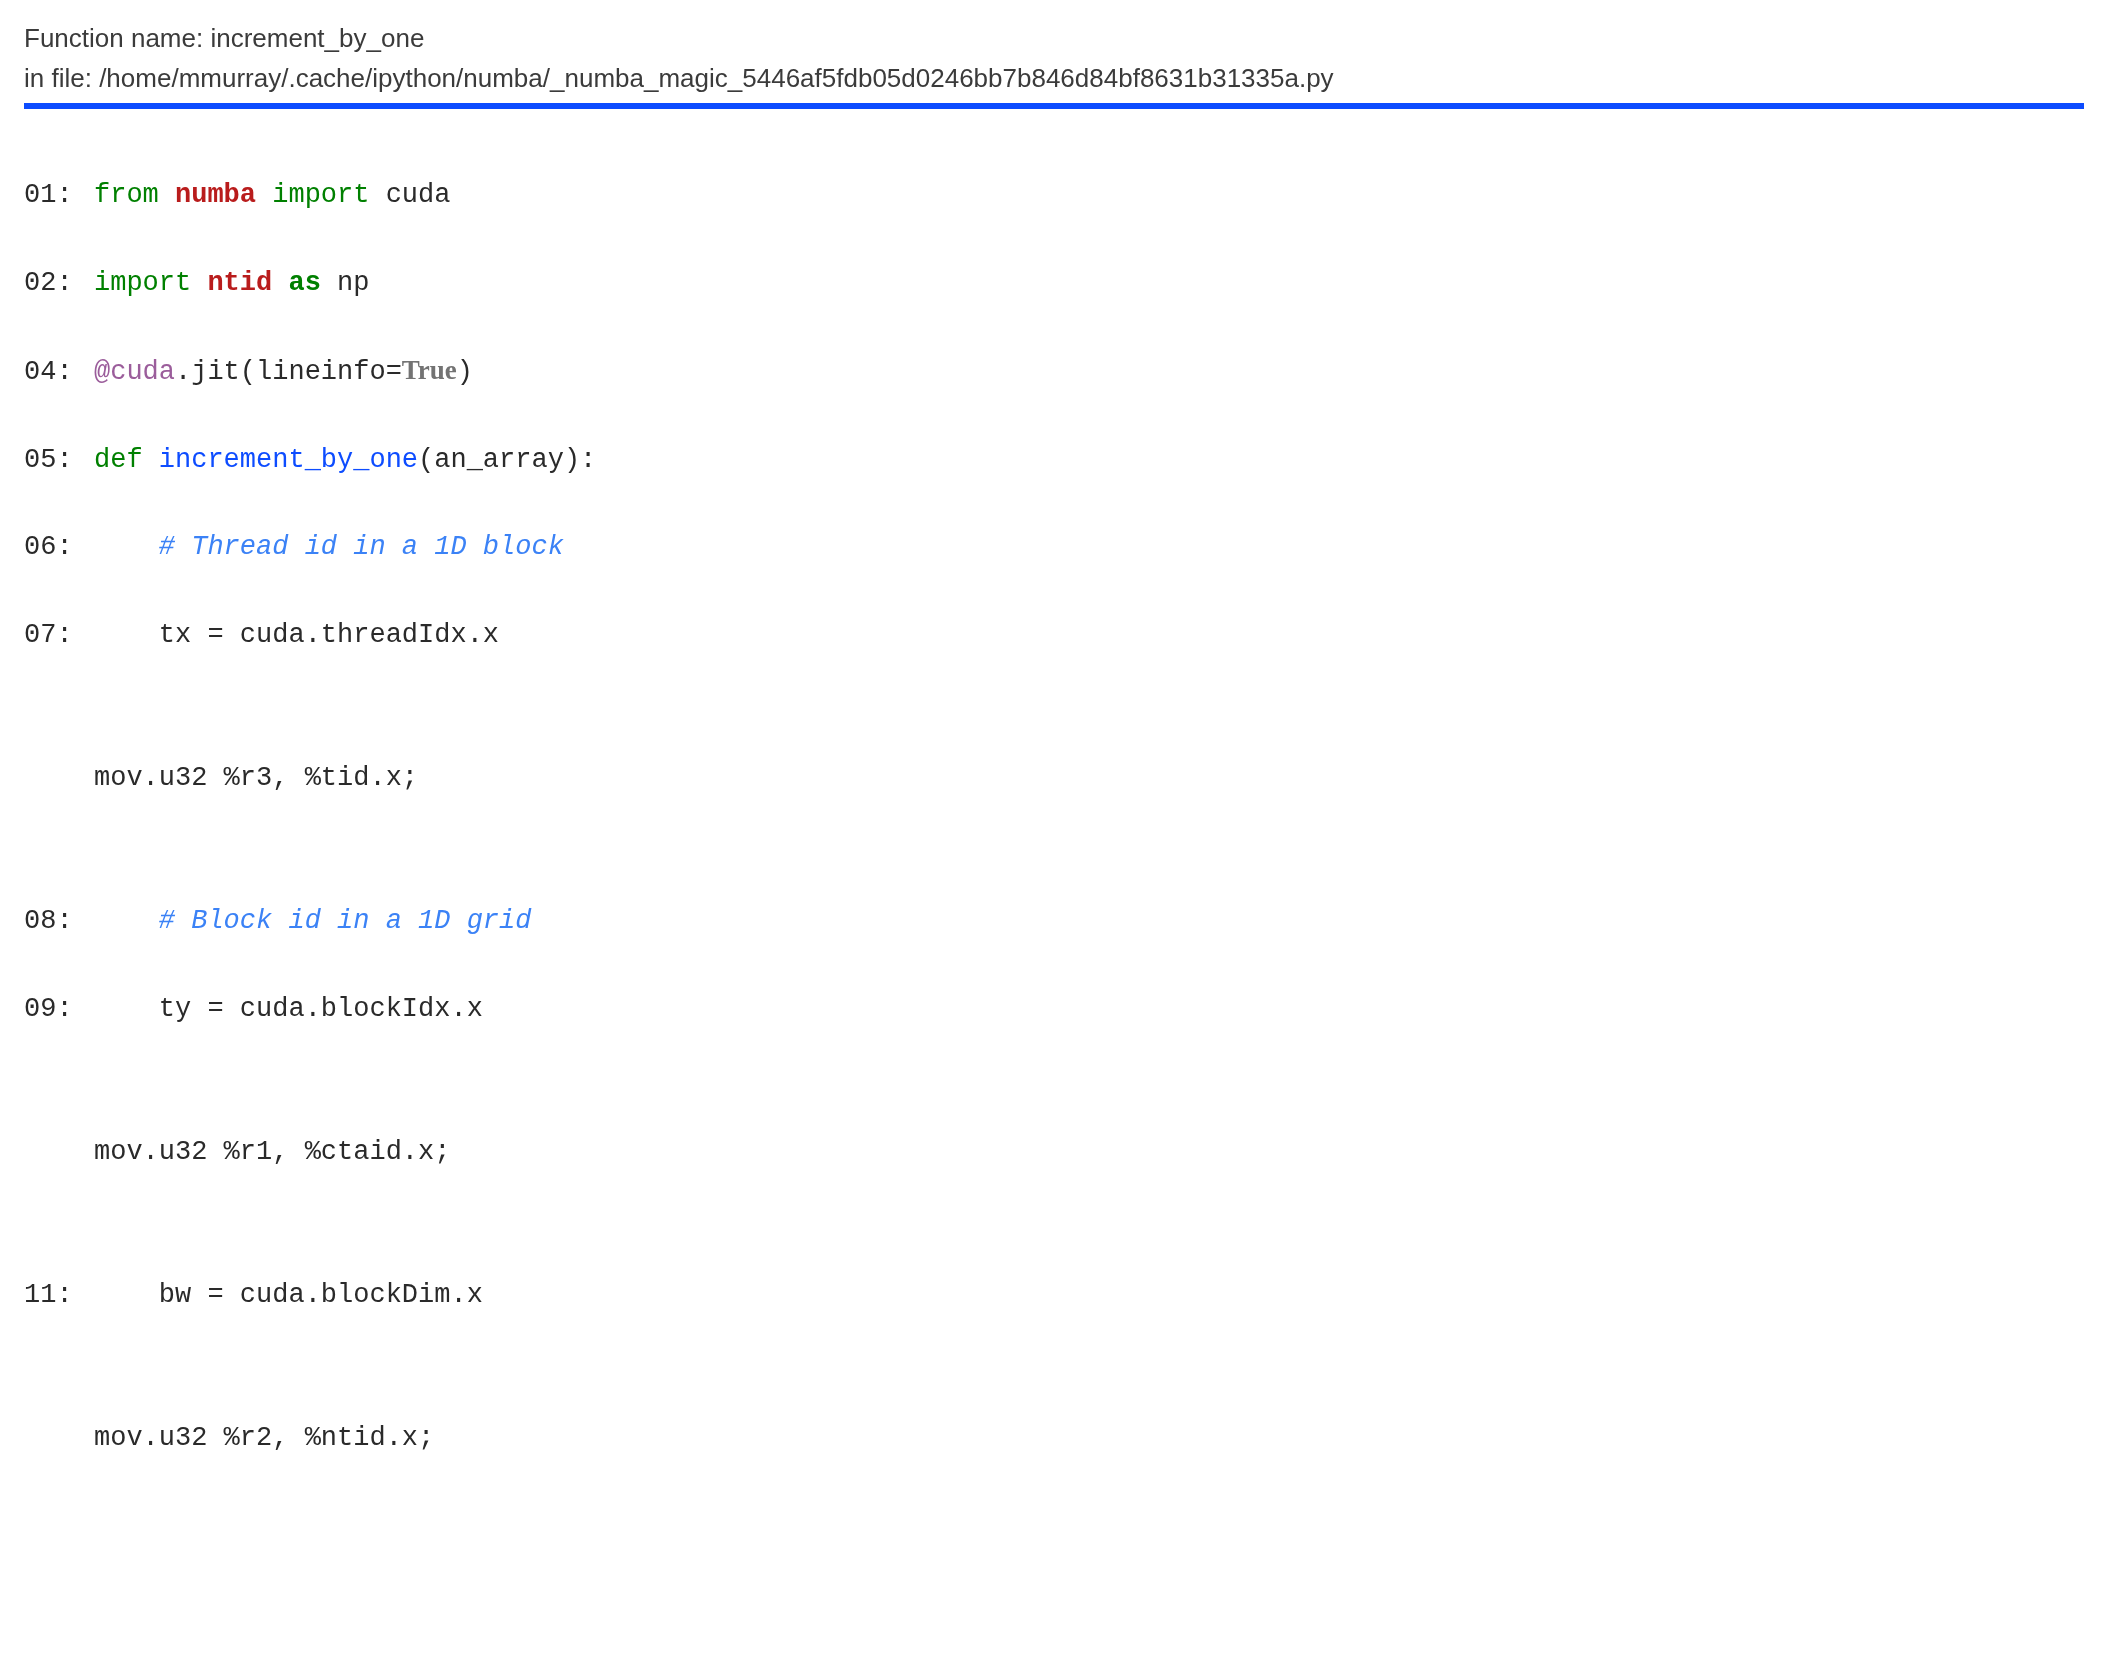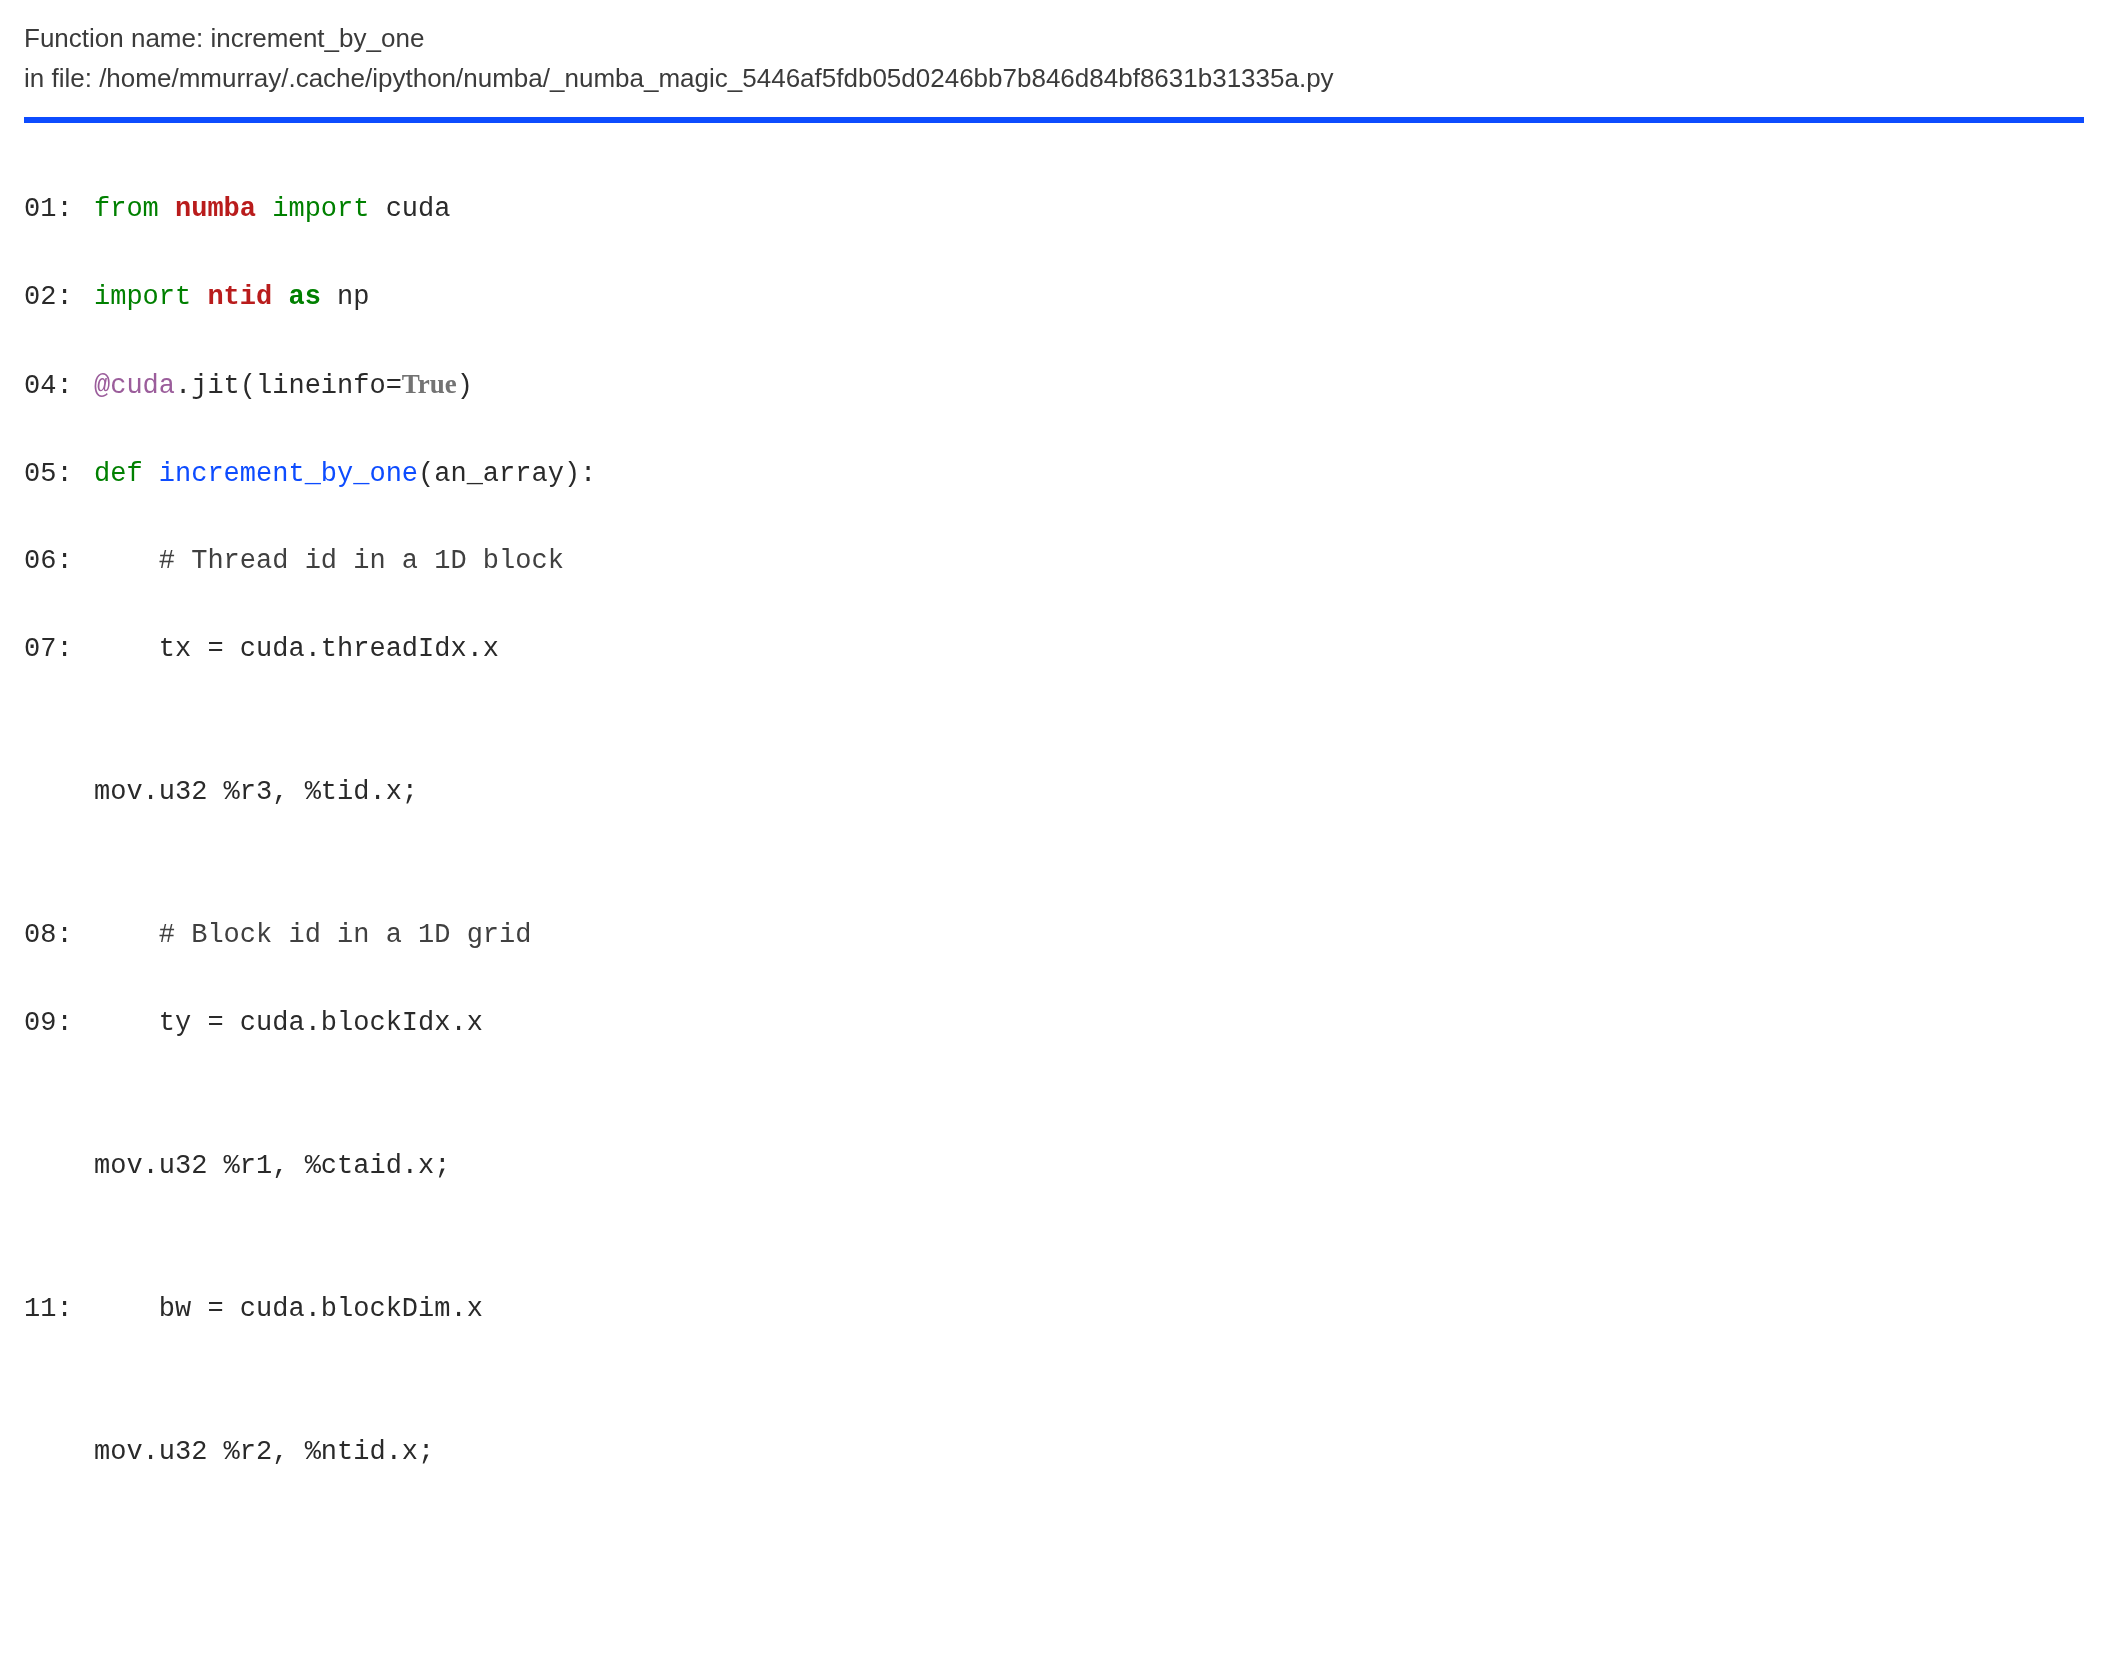--- a/index.html
+++ b/index.html
@@ -12,21 +12,21 @@
   .container {
     width: 2108px;
     box-sizing: border-box;
     padding: 18px 24px 40px 24px;
   }
   .header {
     font-size: 26px;
     line-height: 1.55;
     color: #3b3b3b;
     font-weight: 400;
-    margin-bottom: 18px;
+    margin-bottom: 4px;
   }
   .divider {
     border: none;
     border-top: 6px solid #0d4cff;
     margin: 0 0 22px 0;
   }
   .code {
     font-family: "SFMono-Regular", Consolas, "Liberation Mono", Menlo, "Courier New", monospace;
     font-size: 27px;
     line-height: 1.62;
@@ -39,21 +39,21 @@
     color: #2a2a2a;
   }
   .src-indent { display: inline-block; width: 14px; }
   .asm-gutter { display: inline-block; width: 70px; }
   .kw { color: #008000; font-weight: 400; }
   .imp { color: #b91c1c; font-weight: 700; }
   .as { color: #008000; font-weight: 700; }
   .dec { color: #9b5d9b; }
   .func { color: #0d4cff; }
   .bool { color: #737373; font-weight: 700; font-family: Liberation Serif, serif; }
-  .com { color: #404040; }
+  .com { color: #3b82f6; font-style: italic; }
   .s-row { margin-bottom: 0; }
   .gap { height: 12px; }
 </style>
 </head>
 <body>
 
 <div class="container">
 
   <div class="header">
     <div>Function name: increment_by_one</div>

